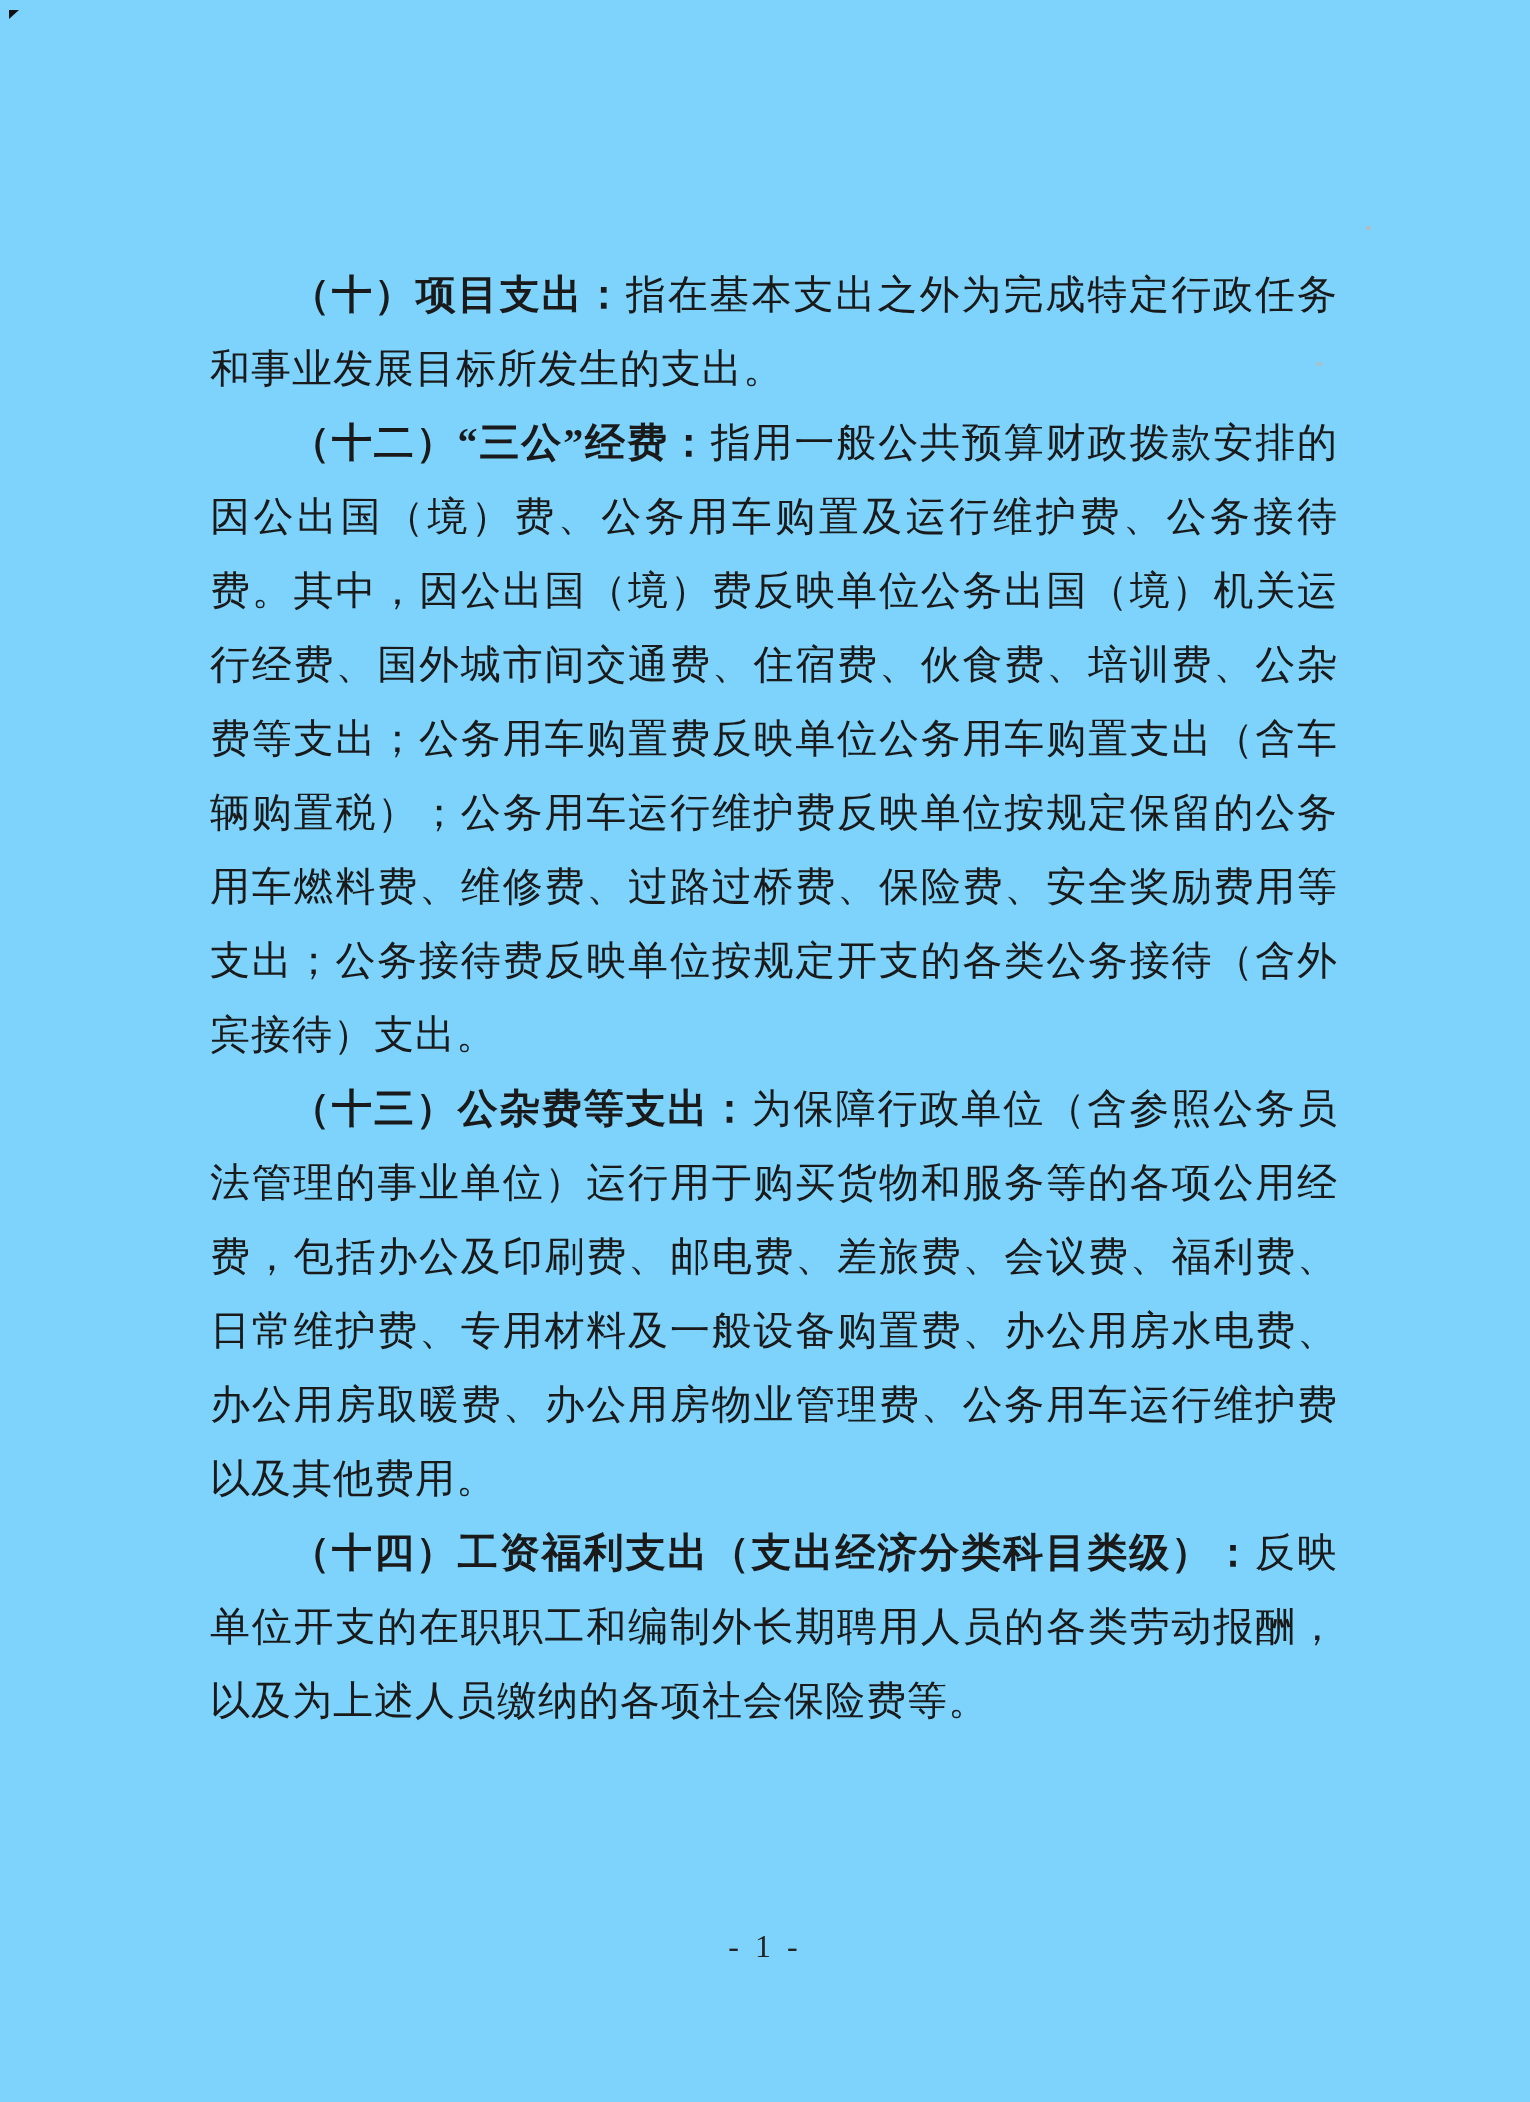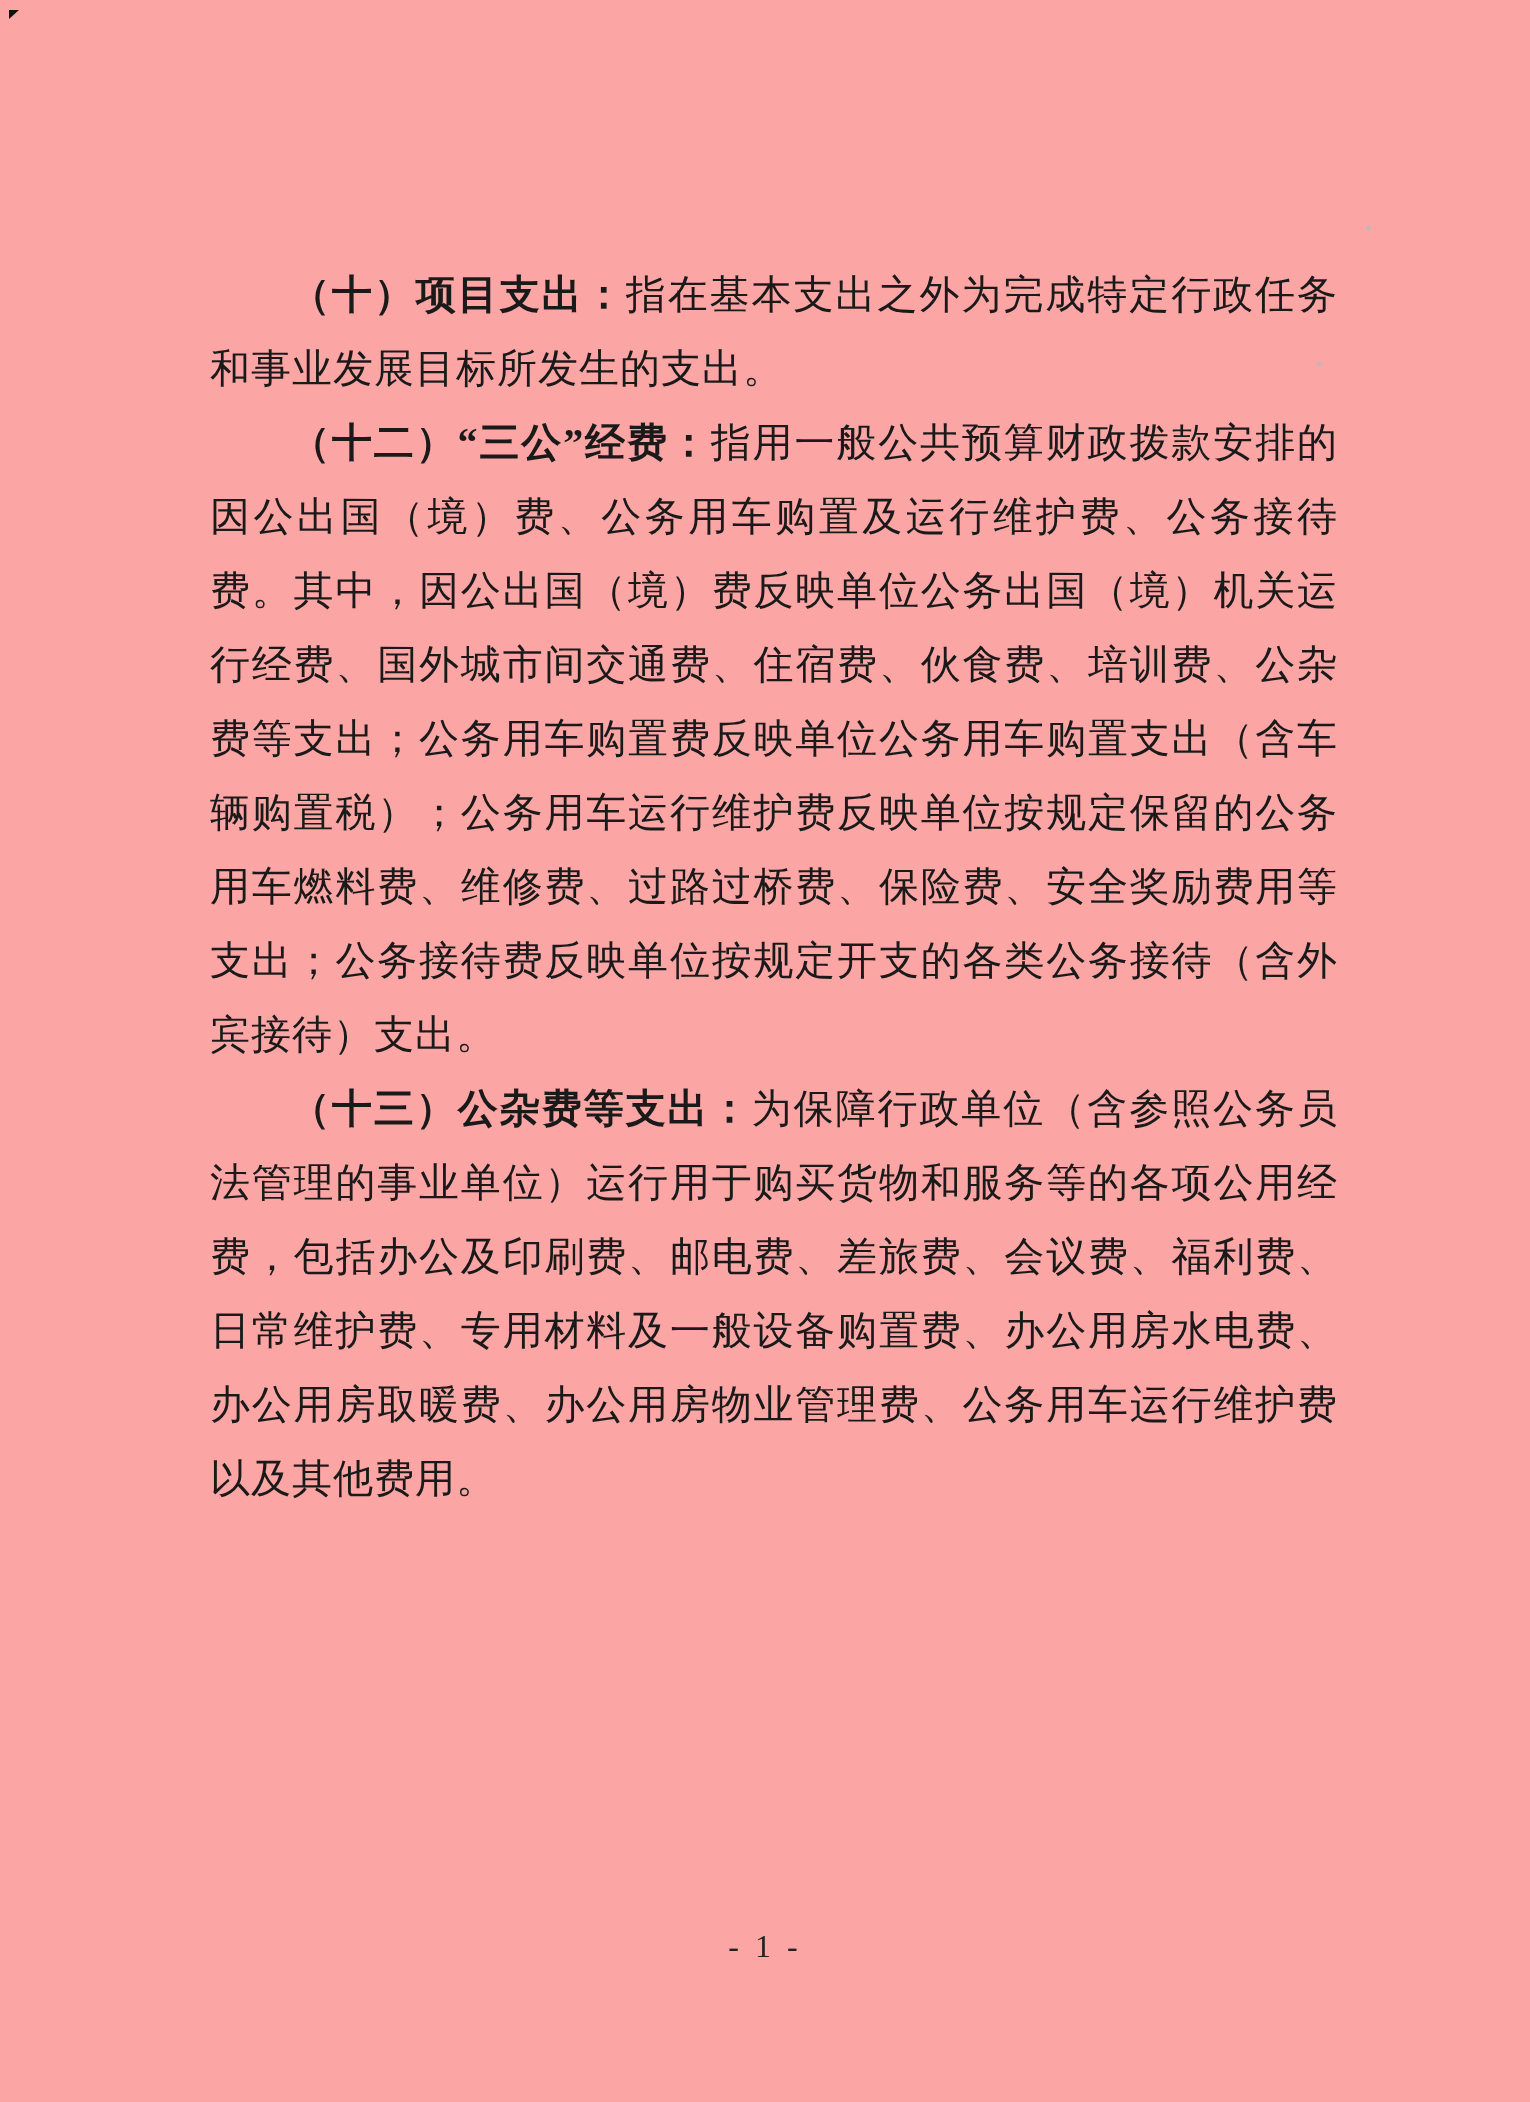--- a/index.html
+++ b/index.html
@@ -4,21 +4,21 @@
 <style>
   html, body {
     margin: 0;
     padding: 0;
     background: #e8e8e8;
   }
   .page {
     position: relative;
     width: 1530px;
     height: 2102px;
-    background: #fca5a5;
+    background: #7dd3fc;
     overflow: hidden;
     font-family: "Liberation Serif", "DejaVu Serif", serif;
     color: #1a1a1a;
   }
   .content {
     position: absolute;
     left: 210px;
     top: 258px;
     width: 1128px;
     font-size: 40px;
@@ -72,17 +72,18 @@
 
   <div class="corner-mark"></div>
   <div class="scan-speck speck-1"></div>
   <div class="scan-speck speck-2"></div>
   <div class="scan-speck speck-3"></div>
 
   <div class="content">
     <p><span class="para-heading">（十）项目支出：</span><span class="para-body">指在基本支出之外为完成特定行政任务和事业发展目标所发生的支出。</span></p>
     <p><span class="para-heading">（十二）“三公”经费：</span><span class="para-body">指用一般公共预算财政拨款安排的因公出国（境）费、公务用车购置及运行维护费、公务接待费。其中，因公出国（境）费反映单位公务出国（境）机关运行经费、国外城市间交通费、住宿费、伙食费、培训费、公杂费等支出；公务用车购置费反映单位公务用车购置支出（含车辆购置税）；公务用车运行维护费反映单位按规定保留的公务用车燃料费、维修费、过路过桥费、保险费、安全奖励费用等支出；公务接待费反映单位按规定开支的各类公务接待（含外宾接待）支出。</span></p>
     <p><span class="para-heading">（十三）公杂费等支出：</span><span class="para-body">为保障行政单位（含参照公务员法管理的事业单位）运行用于购买货物和服务等的各项公用经费，包括办公及印刷费、邮电费、差旅费、会议费、福利费、日常维护费、专用材料及一般设备购置费、办公用房水电费、办公用房取暖费、办公用房物业管理费、公务用车运行维护费以及其他费用。</span></p>
+    <p><span class="para-heading">（十四）工资福利支出（支出经济分类科目类级）：</span><span class="para-body">反映单位开支的在职职工和编制外长期聘用人员的各类劳动报酬，以及为上述人员缴纳的各项社会保险费等。</span></p>
   </div>
 
   <div class="page-number">- 1 -</div>
 
 </div>
 
 </body></html>

